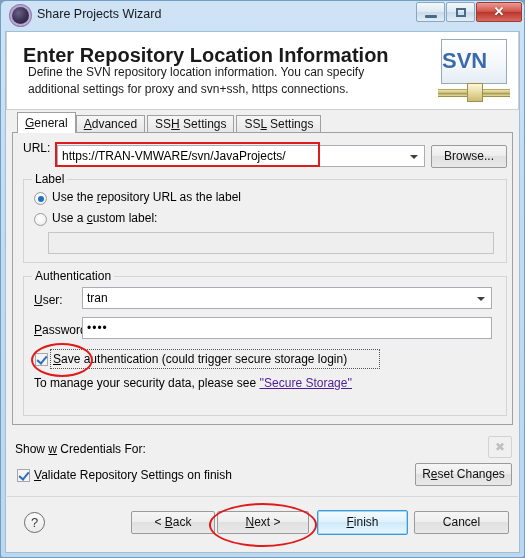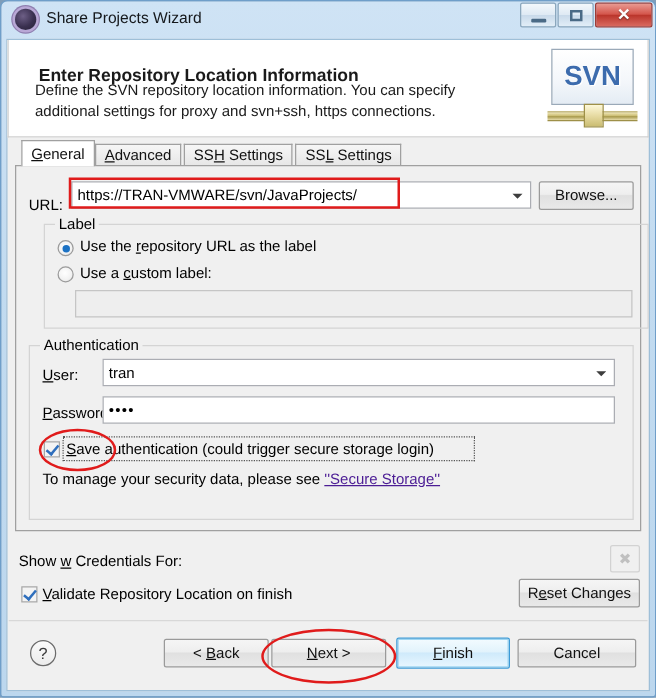--- a/index.html
+++ b/index.html
@@ -90,43 +90,43 @@
   .header {
     position: absolute;
     left: 5px; top: 31px; right: 5px;
     height: 78px;
     background: #ffffff;
     border: 1px solid #cfcfcf;
     border-top: none;
     box-sizing: border-box;
   }
   .header h1 {
-    margin: 12px;
+    margin: 4px;
     position: absolute; left: 12px; top: 8px;
-    font-size: 14px; font-weight: bold;
+    font-size: 20px; font-weight: bold;
     color: #1a1a1a;
   }
   .header p {
     margin: 0;
     position: absolute; left: 21px; top: 32px;
     width: 370px;
     font-size: 12px; line-height: 17px;
     color: #1a1a1a;
   }
   .svn-badge {
     position: absolute; right: 8px; top: 5px;
     width: 72px; height: 68px;
   }
   .svn-plate {
     position: absolute; left: 3px; top: 2px;
     width: 66px; height: 45px;
     background: linear-gradient(to bottom, #ffffff 0%, #f3f6fa 60%, #e4ecf4 100%);
     border: 1px solid #9aa9b8;
     box-sizing: border-box;
-    text-align: center;
+    text-align: left;
   }
   .svn-plate span {
     display: block;
     margin-top: 8px;
     font-size: 22px; font-weight: bold;
     letter-spacing: 0px;
     color: #3c6bad;
     text-shadow: 1px 1px 0 #ffffff;
   }
   .svn-bar {
@@ -386,28 +386,28 @@
 
   <div class="tabstrip">
     <div class="tab selected"><span></span><u>G</u><span>eneral</span></div>
     <div class="tab"><span></span><u>A</u><span>dvanced</span></div>
     <div class="tab"><span>SS</span><u>H</u><span> Settings</span></div>
     <div class="tab"><span>SS</span><u>L</u><span> Settings</span></div>
   </div>
 
   <div class="panel">
 
-    <div class="lbl" style="position:absolute; left:10px; top:24px;">URL:</div>
+    <div class="lbl" style="position:absolute; left:10px; top:8px;">URL:</div>
     <div class="combo" style="position:absolute; left:44px; top:12px; width:368px;">
       <span>https://TRAN-VMWARE/svn/JavaProjects/</span>
       <span class="arrow"></span>
     </div>
     <div class="btn" style="position:absolute; left:418px; top:12px; width:76px;">Browse...</div>
 
-    <div class="group" style="left:10px; top:46px; width:484px; height:84px;margin-left:12px;">
+    <div class="group" style="left:10px; top:46px; width:484px; height:84px;">
       <div class="group-title">Label</div>
 
       <div class="radio checked" style="left:10px; top:12px;"></div>
       <div class="lbl" style="position:absolute; left:28px; top:10px;"><span>Use the </span><u>r</u><span>epository URL as the label</span></div>
 
       <div class="radio" style="left:10px; top:33px;"></div>
       <div class="lbl" style="position:absolute; left:28px; top:31px;"><span>Use a </span><u>c</u><span>ustom label:</span></div>
 
       <div class="textbox disabled" style="position:absolute; left:24px; top:52px; width:446px;" title=""></div>
     </div>
@@ -429,21 +429,21 @@
       <div class="lbl" style="position:absolute; left:29px; top:75px;"><u>S</u><span>ave authentication (could trigger secure storage login)</span></div>
 
       <div class="lbl" style="position:absolute; left:10px; top:99px;"><span>To manage your security data, please see </span><span class="link">''Secure Storage''</span></div>
     </div>
   </div>
 
   <div class="lbl" style="position:absolute; left:14px; top:441px;"><span>Show </span><u>w</u><span> Credentials For:</span></div>
   <div class="btn icon-disabled" style="position:absolute; left:487px; top:435px; width:24px; height:22px; line-height:20px; font-size:12px;">✖</div>
 
   <div class="check checked" style="left:16px; top:468px;"></div>
-  <div class="lbl" style="position:absolute; left:33px; top:467px;"><u>V</u><span>alidate Repository Location on finish</span></div>
+  <div class="lbl" style="position:absolute; left:33px; top:467px;"><u>V</u><span>alidate Repository Settings on finish</span></div>
   <div class="btn" style="position:absolute; left:414px; top:462px; width:97px;"><span>R</span><u>e</u><span>set Changes</span></div>
 
   <div class="sep" style="top:495px;"></div>
 
   <div class="helpicon" style="left:23px; top:511px;">?</div>
 
   <div class="btn" style="position:absolute; left:130px; top:510px; width:84px;"><span>&lt; </span><u>B</u><span>ack</span></div>
 
   <div class="btn" style="position:absolute; left:216px; top:510px; width:92px;"><u>N</u><span>ext &gt;</span></div>
 

